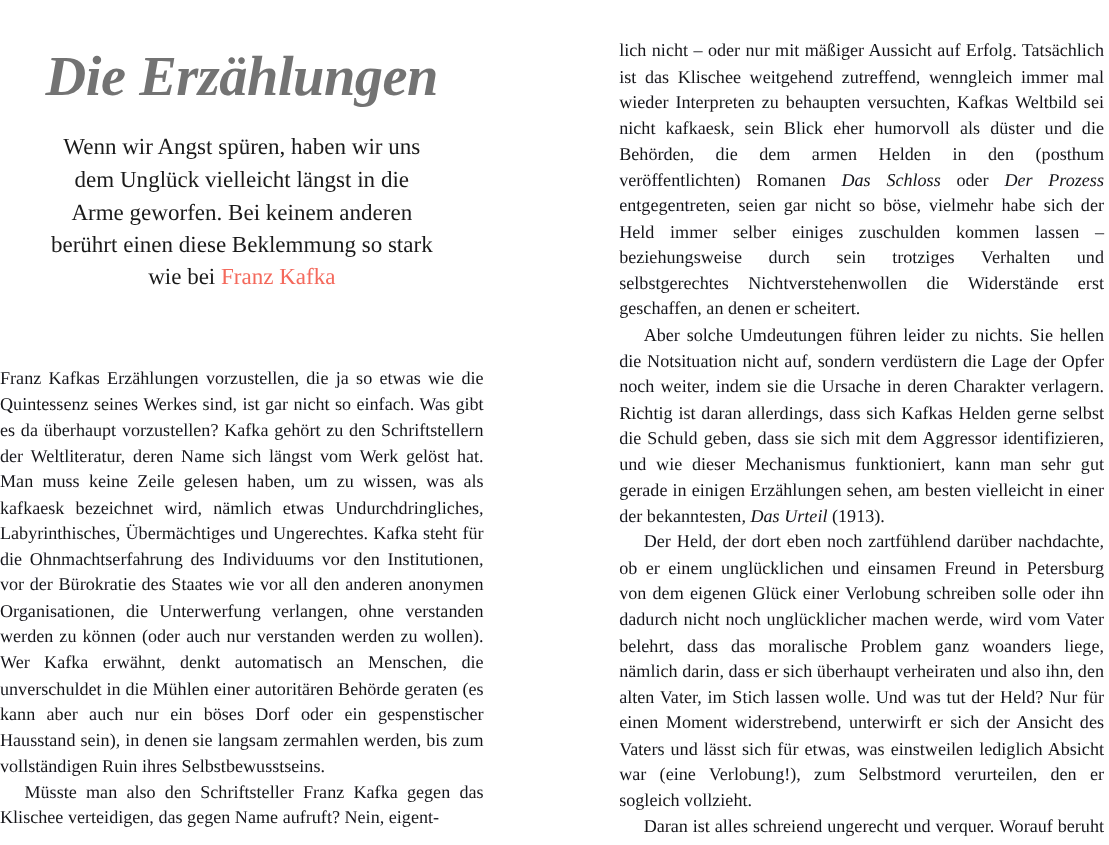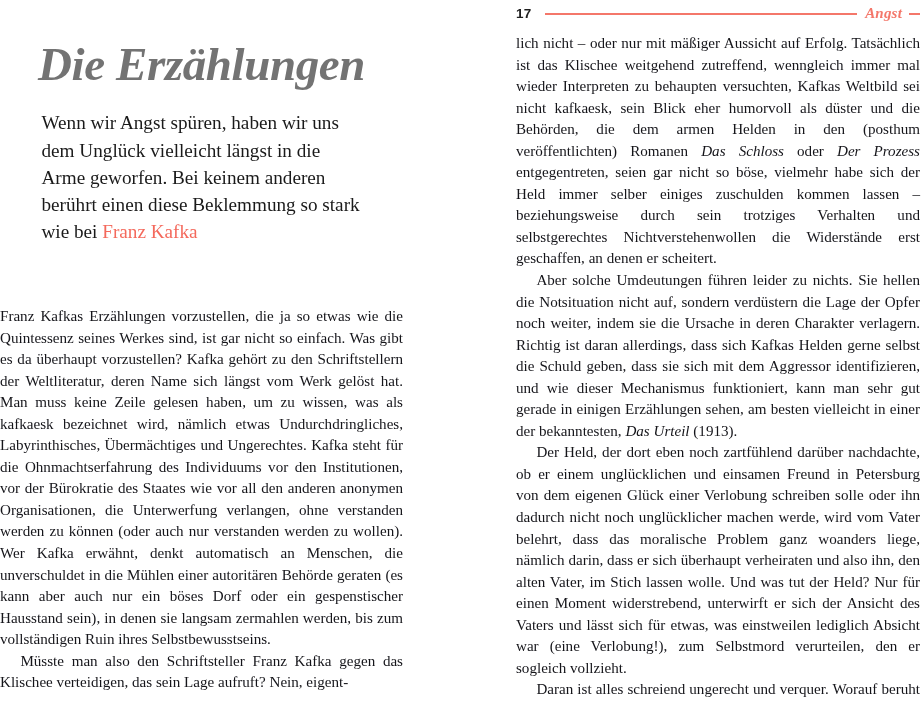--- a/index.html
+++ b/index.html
@@ -92,21 +92,21 @@
     color: #737373;
     white-space: nowrap;
   }
   .standfirst {
     margin: 20px auto 0 auto;
     width: 320px;
     font-family: "Liberation Serif", "DejaVu Serif", serif;
     font-size: 19.2px;
     line-height: 1.42;
     color: #1a1a1a;
-    text-align: left;
+    text-align: center;
   }
   .standfirst .hl {
     color: #f4695c;
   }
   .byline {
     margin: 23px 0 0 0;
     font-family: "Liberation Sans Narrow", "Liberation Sans", sans-serif;
     font-size: 11px;
     font-weight: bold;
     letter-spacing: 1.35px;
@@ -147,35 +147,29 @@
   
   .body-col p {
     text-align-last: left;
   }
 </style>
 </head>
 <body>
 
 <div class="page">
 
-  <div class="running-head">
-    <span class="folio">17</span>
-    <span class="head-rule"></span>
-    <span class="head-title">Angst</span>
-    <span class="head-dash"></span>
-  </div>
 
   <div class="headline-block">
     <h1 class="headline">Die Erzählungen</h1>
     <p class="standfirst"><span>Wenn wir Angst spüren, haben wir uns dem Unglück vielleicht längst in die Arme geworfen. Bei keinem anderen berührt einen diese Beklemmung so stark wie bei </span><span class="hl">Franz Kafka</span></p>
   </div>
 
   <div class="body-col body-left">
     <p>Franz Kafkas Erzählungen vorzustellen, die ja so etwas wie die Quintessenz seines Werkes sind, ist gar nicht so einfach. Was gibt es da überhaupt vorzustellen? Kafka gehört zu den Schriftstellern der Weltliteratur, deren Name sich längst vom Werk gelöst hat. Man muss keine Zeile gelesen haben, um zu wissen, was als kafkaesk bezeichnet wird, nämlich etwas Undurchdringliches, Labyrinthisches, Übermächtiges und Ungerechtes. Kafka steht für die Ohnmachtserfahrung des Individuums vor den Institutionen, vor der Bürokratie des Staates wie vor all den anderen anonymen Organisationen, die Unterwerfung verlangen, ohne verstanden werden zu können (oder auch nur verstanden werden zu wollen). Wer Kafka erwähnt, denkt automatisch an Menschen, die unverschuldet in die Mühlen einer autoritären Behörde geraten (es kann aber auch nur ein böses Dorf oder ein gespenstischer Hausstand sein), in denen sie langsam zermahlen werden, bis zum vollständigen Ruin ihres Selbstbewusstseins.</p>
-    <p>Müsste man also den Schriftsteller Franz Kafka gegen das Klischee verteidigen, das sein Lage aufruft? Nein, eigent-</p>
+    <p>Müsste man also den Schriftsteller Franz Kafka gegen das Klischee verteidigen, das gegen Name aufruft? Nein, eigent-</p>
   </div>
 
   <div class="body-col body-right">
     <p><span>lich nicht – oder nur mit mäßiger Aussicht auf Erfolg. Tatsächlich ist das Klischee weitgehend zutreffend, wenngleich immer mal wieder Interpreten zu behaupten versuchten, Kafkas Weltbild sei nicht kafkaesk, sein Blick eher humorvoll als düster und die Behörden, die dem armen Helden in den (posthum veröffentlichten) Romanen </span><i>Das Schloss</i><span> oder </span><i>Der Prozess</i><span> entgegentreten, seien gar nicht so böse, vielmehr habe sich der Held immer selber einiges zuschulden kommen lassen – beziehungsweise durch sein trotziges Verhalten und selbstgerechtes Nichtverstehenwollen die Widerstände erst geschaffen, an denen er scheitert.</span></p>
     <p><span>Aber solche Umdeutungen führen leider zu nichts. Sie hellen die Notsituation nicht auf, sondern verdüstern die Lage der Opfer noch weiter, indem sie die Ursache in deren Charakter verlagern. Richtig ist daran allerdings, dass sich Kafkas Helden gerne selbst die Schuld geben, dass sie sich mit dem Aggressor identifizieren, und wie dieser Mechanismus funktioniert, kann man sehr gut gerade in einigen Erzählungen sehen, am besten vielleicht in einer der bekanntesten, </span><i>Das Urteil</i><span> (1913).</span></p>
     <p>Der Held, der dort eben noch zartfühlend darüber nachdachte, ob er einem unglücklichen und einsamen Freund in Petersburg von dem eigenen Glück einer Verlobung schreiben solle oder ihn dadurch nicht noch unglücklicher machen werde, wird vom Vater belehrt, dass das moralische Problem ganz woanders liege, nämlich darin, dass er sich überhaupt verheiraten und also ihn, den alten Vater, im Stich lassen wolle. Und was tut der Held? Nur für einen Moment widerstrebend, unterwirft er sich der Ansicht des Vaters und lässt sich für etwas, was einstweilen lediglich Absicht war (eine Verlobung!), zum Selbstmord verurteilen, den er sogleich vollzieht.</p>
     <p>Daran ist alles schreiend ungerecht und verquer. Worauf beruht das Recht des Vaters, die Eheabsicht des Sohnes als</p>
   </div>
 
 </div>

